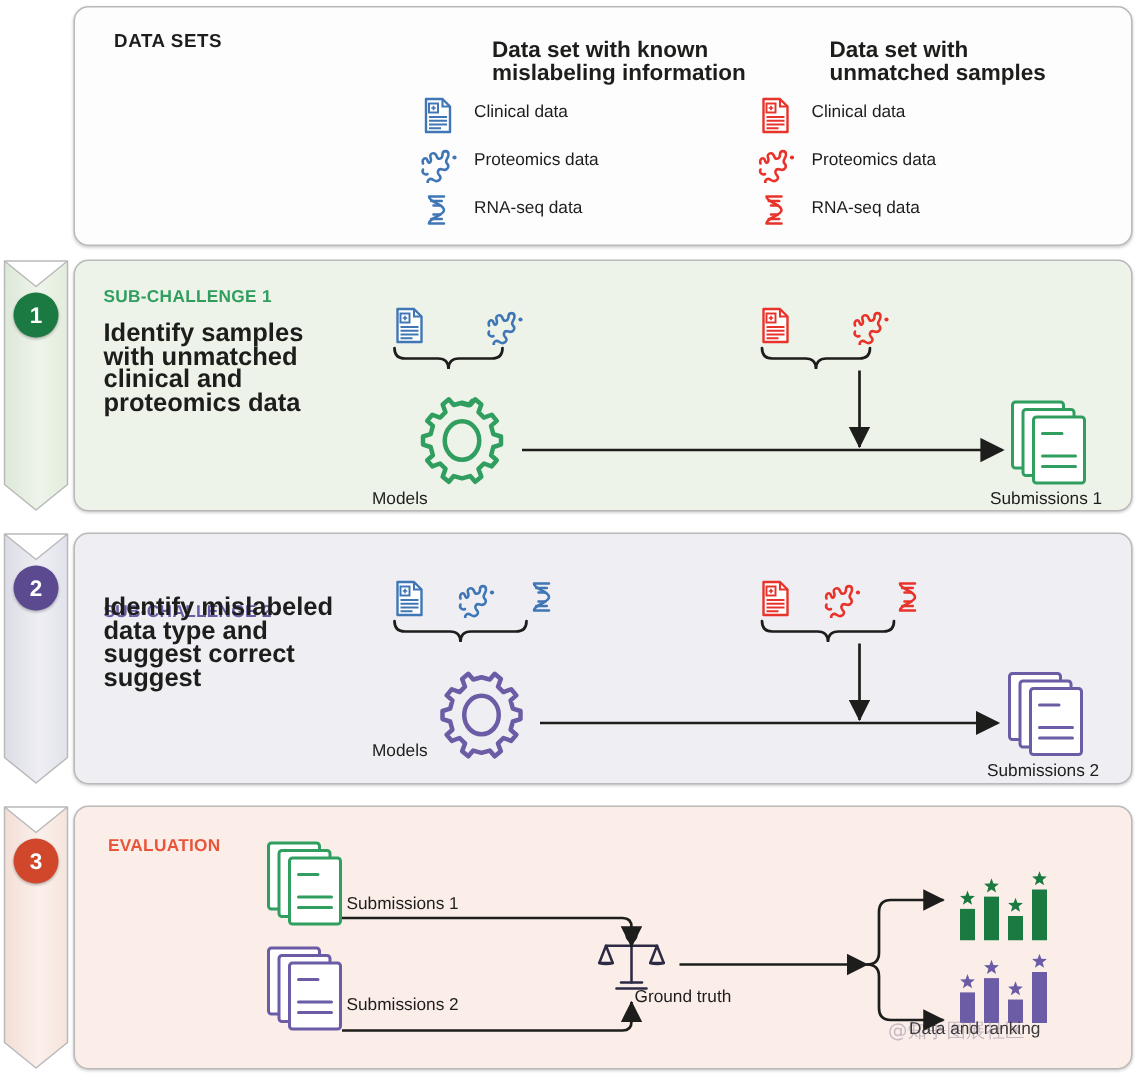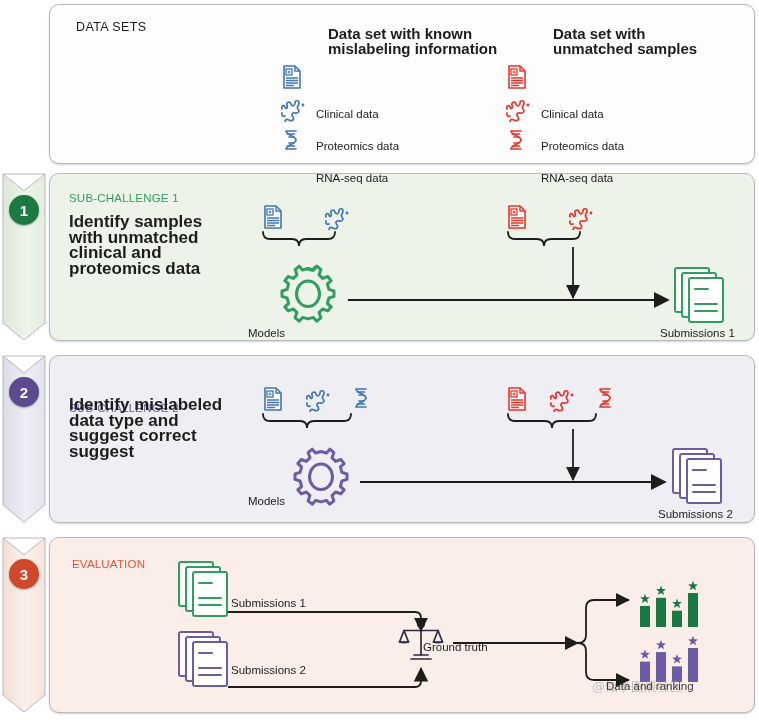--- a/index.html
+++ b/index.html
@@ -35,46 +35,46 @@
   #rail-1{ top:173px; height:168px; }
   #rail-2{ top:355px; height:168px; }
   #rail-3{ top:537px; height:176px; }
   #rail-1 .num{ background:#1a7a42; }
   #rail-2 .num{ background:#5b4a8f; }
   #rail-3 .num{ background:#d1472c; }
 
   
   .h-datasets{
     position:absolute; left:76px; top:20px;
-    font-size:12.5px; font-weight:normal; letter-spacing:.4px;
+    font-size:12.5px; font-weight:bold; letter-spacing:.4px;
   }
   .col-head{
     position:absolute; font-size:15px; font-weight:bold;
     line-height:15px; width:170px;
   }
   #colhead-known{ left:328px; top:26px; }
   #colhead-mis{  left:553px; top:26px; }
 
   .sc-title{
-    position:absolute; font-size:11.5px; font-weight:normal; letter-spacing:.2px;
+    position:absolute; font-size:11.5px; font-weight:bold; letter-spacing:.2px;
   }
   .sc-desc{
     position:absolute; font-size:17px; font-weight:bold; line-height:15.5px; width:160px;
   }
   #sc1-title{ left:69px; top:192px; color:#2f9e5e; }
   #sc1-desc{  left:69px; top:214px; }
   #sc2-title{ left:69px; top:375px; color:#6b5ca5;margin-top:27px; }
   #sc2-desc{  left:69px; top:397px; }
   #eval-title{ left:72px; top:558px; color:#e8553a; }
 
   
   .legend-row{ position:absolute; height:26px; }
   .legend-row .lbl{
     position:absolute; left:38px; top:5px;
-    font-size:11.5px; white-space:nowrap;margin-top:39px;
+    font-size:11.5px; white-space:nowrap;
   }
   .ic{ position:absolute; left:0; top:0; width:28px; height:26px; }
   .ic svg{ display:block; }
 
   
   .cap{ position:absolute; font-size:11.5px; white-space:nowrap; }
 
   
   .layer{ position:absolute; left:0; top:0; width:759px; height:720px; pointer-events:none; }
 
@@ -409,21 +409,21 @@
       <path d="M23 13.5 L23 13.5"></path>
       <path d="M6 13.5 L1.5 25 H10.5 Z"></path>
       <path d="M40 13.5 L35.5 25 H44.5 Z"></path>
       <path d="M1.5 25 a9 5 0 0 0 9 0"></path>
       <path d="M35.5 25 a9 5 0 0 0 9 0"></path>
       <path d="M16 38 H30"></path>
       <path d="M13 42 H33"></path>
     </g>
   </svg>
 </span>
-<div class="cap" style="left:423px;top:641px;">Ground truth</div>
+<div class="cap" style="left:423px;top:659px;">Ground truth</div>
 
 <span id="bars-green" style="position:absolute;left:636px;top:575px;"><svg width="66" height="52" viewBox="0 0 66 52">
       <rect x="4" y="30.92" width="10" height="21.08" fill="#1a7a42"></rect>
       <polygon points="9.00,18.72 10.29,22.14 13.95,22.31 11.09,24.60 12.06,28.13 9.00,26.12 5.94,28.13 6.91,24.60 4.05,22.31 7.71,22.14" fill="#1a7a42"></polygon>
       <rect x="20" y="22.76" width="10" height="29.24" fill="#1a7a42"></rect>
       <polygon points="25.00,10.56 26.29,13.98 29.95,14.15 27.09,16.44 28.06,19.97 25.00,17.96 21.94,19.97 22.91,16.44 20.05,14.15 23.71,13.98" fill="#1a7a42"></polygon>
       <rect x="36" y="35.68" width="10" height="16.32" fill="#1a7a42"></rect>
       <polygon points="41.00,23.48 42.29,26.90 45.95,27.07 43.09,29.36 44.06,32.89 41.00,30.88 37.94,32.89 38.91,29.36 36.05,27.07 39.71,26.90" fill="#1a7a42"></polygon>
       <rect x="52" y="18" width="10" height="34" fill="#1a7a42"></rect>
       <polygon points="57.00,5.80 58.29,9.22 61.95,9.39 59.09,11.68 60.06,15.21 57.00,13.20 53.94,15.21 54.91,11.68 52.05,9.39 55.71,9.22" fill="#1a7a42"></polygon>

